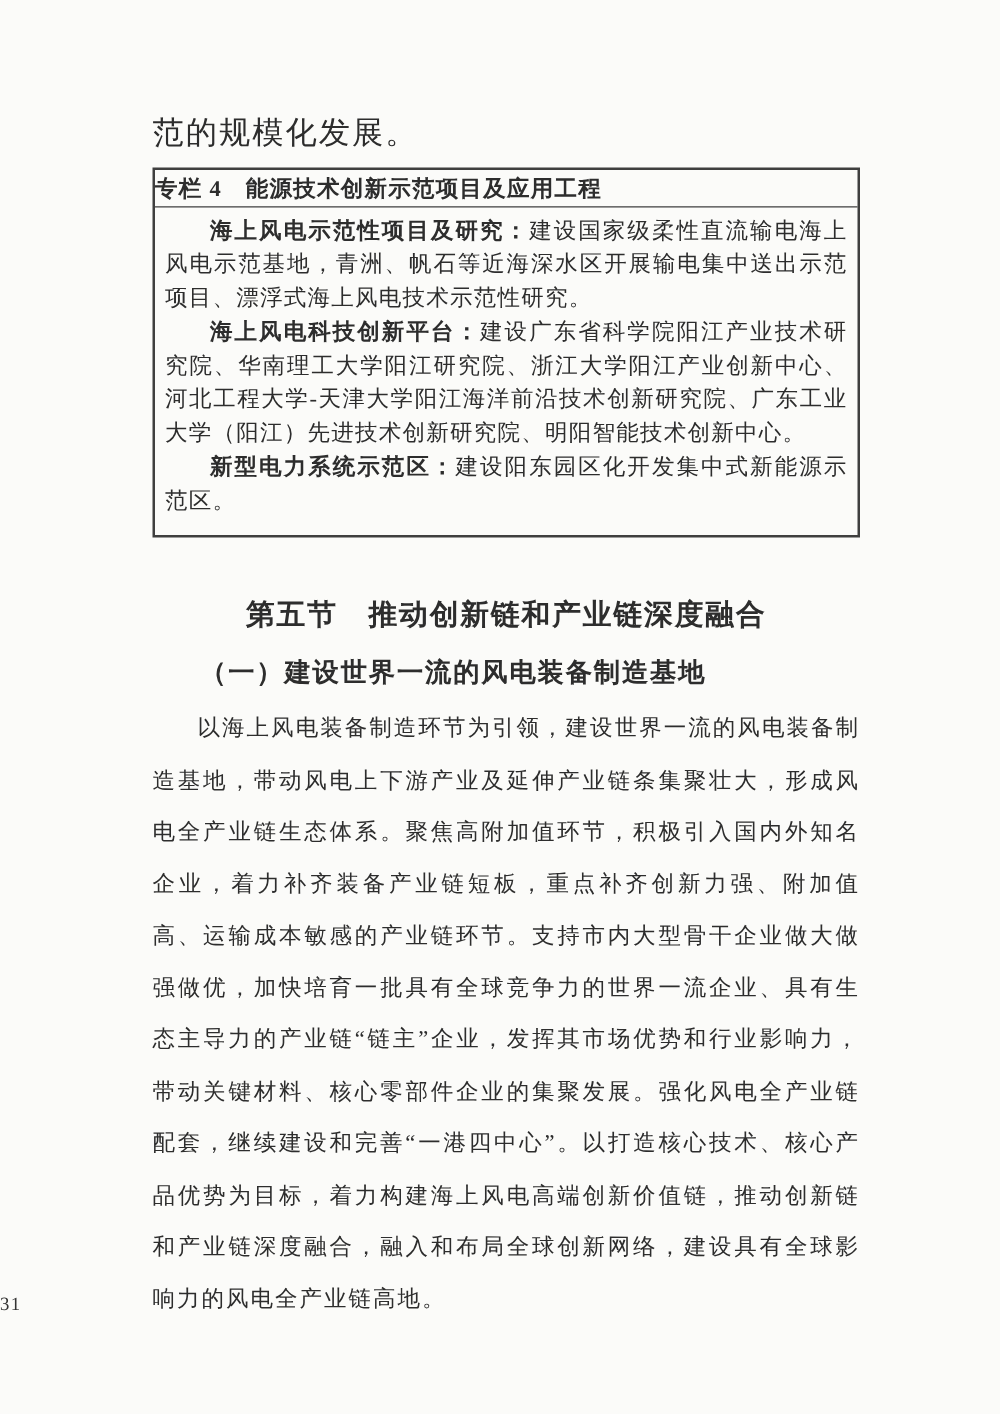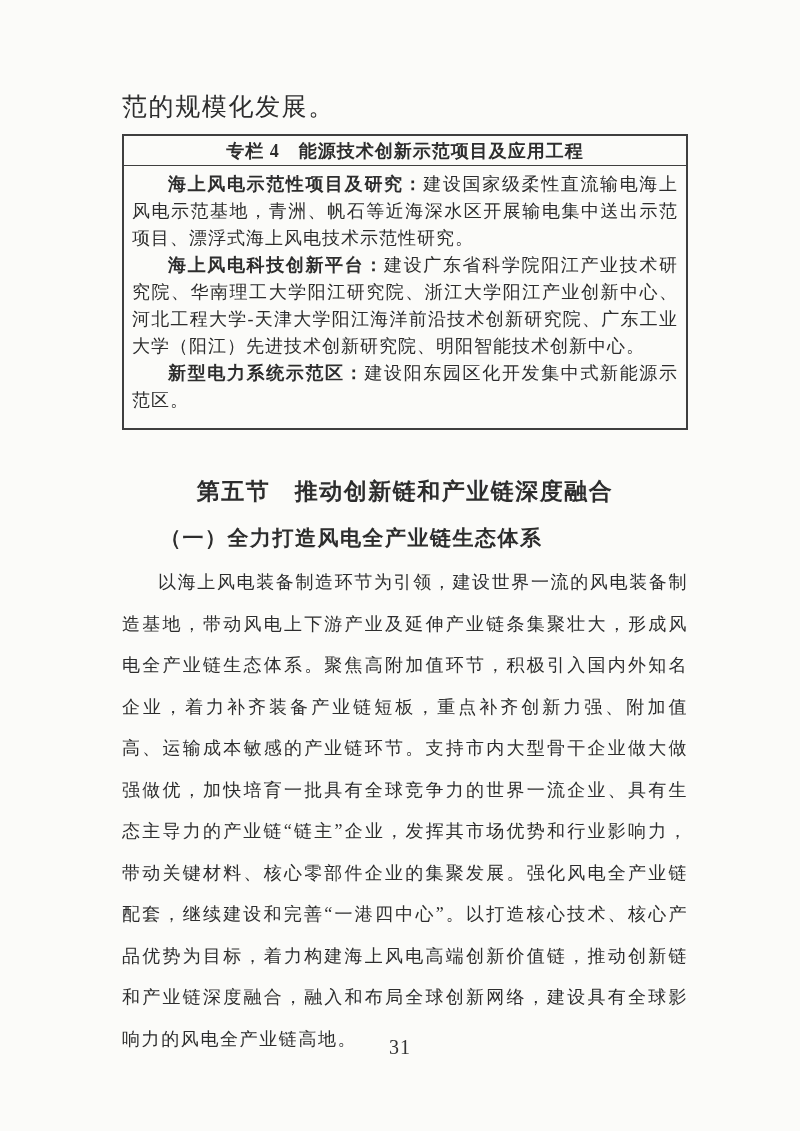--- a/index.html
+++ b/index.html
@@ -27,21 +27,20 @@
     letter-spacing: 1.6px;
     line-height: 30px;
     text-align: justify;
   }
   .callout-box {
     margin-top: 12px;
     border: 2px solid #3f3f3f;
   }
   .callout-box .box-header {
     border-bottom: 1.5px solid #3f3f3f;
-    text-align: center;
     font-weight: bold;
     font-size: 18px;
     letter-spacing: 1px;
     padding: 4px 0 3px 0;
     line-height: 22px;
   }
   .callout-box .box-body {
     padding: 5px 8px 14px 8px;
   }
   .callout-box .box-body p {
@@ -77,22 +76,22 @@
     letter-spacing: 1.6px;
     line-height: 41.5px;
     text-align: justify;
     text-indent: 2em;
   }
   .page-number {
     position: absolute;
     top: 1036px;
     left: 0;
     width: 800px;
-    text-align: center;
-    font-size: 20px;
+    text-align: left;
+    font-size: 15px;
     letter-spacing: 1px;
     color: #333;
   }
 </style>
 </head>
 <body>
 
 <div class="content">
 
   <p class="top-line">范的规模化发展。</p>
@@ -107,19 +106,19 @@
         <span class="lead">海上风电科技创新平台：</span><span>建设广东省科学院阳江产业技术研究院、华南理工大学阳江研究院、浙江大学阳江产业创新中心、河北工程大学-天津大学阳江海洋前沿技术创新研究院、广东工业大学（阳江）先进技术创新研究院、明阳智能技术创新中心。</span>
       </p>
       <p>
         <span class="lead">新型电力系统示范区：</span><span>建设阳东园区化开发集中式新能源示范区。</span>
       </p>
     </div>
   </div>
 
   <h2 class="section-heading">第五节　推动创新链和产业链深度融合</h2>
 
-  <h3 class="subsection-heading">（一）全力打造风电全产业链生态体系</h3>
+  <h3 class="subsection-heading">（一）建设世界一流的风电装备制造基地</h3>
 
   <p class="body-paragraph">以海上风电装备制造环节为引领，建设世界一流的风电装备制造基地，带动风电上下游产业及延伸产业链条集聚壮大，形成风电全产业链生态体系。聚焦高附加值环节，积极引入国内外知名企业，着力补齐装备产业链短板，重点补齐创新力强、附加值高、运输成本敏感的产业链环节。支持市内大型骨干企业做大做强做优，加快培育一批具有全球竞争力的世界一流企业、具有生态主导力的产业链“链主”企业，发挥其市场优势和行业影响力，带动关键材料、核心零部件企业的集聚发展。强化风电全产业链配套，继续建设和完善“一港四中心”。以打造核心技术、核心产品优势为目标，着力构建海上风电高端创新价值链，推动创新链和产业链深度融合，融入和布局全球创新网络，建设具有全球影响力的风电全产业链高地。</p>
 
 </div>
 
 <div class="page-number">31</div>
 
 </body></html>

